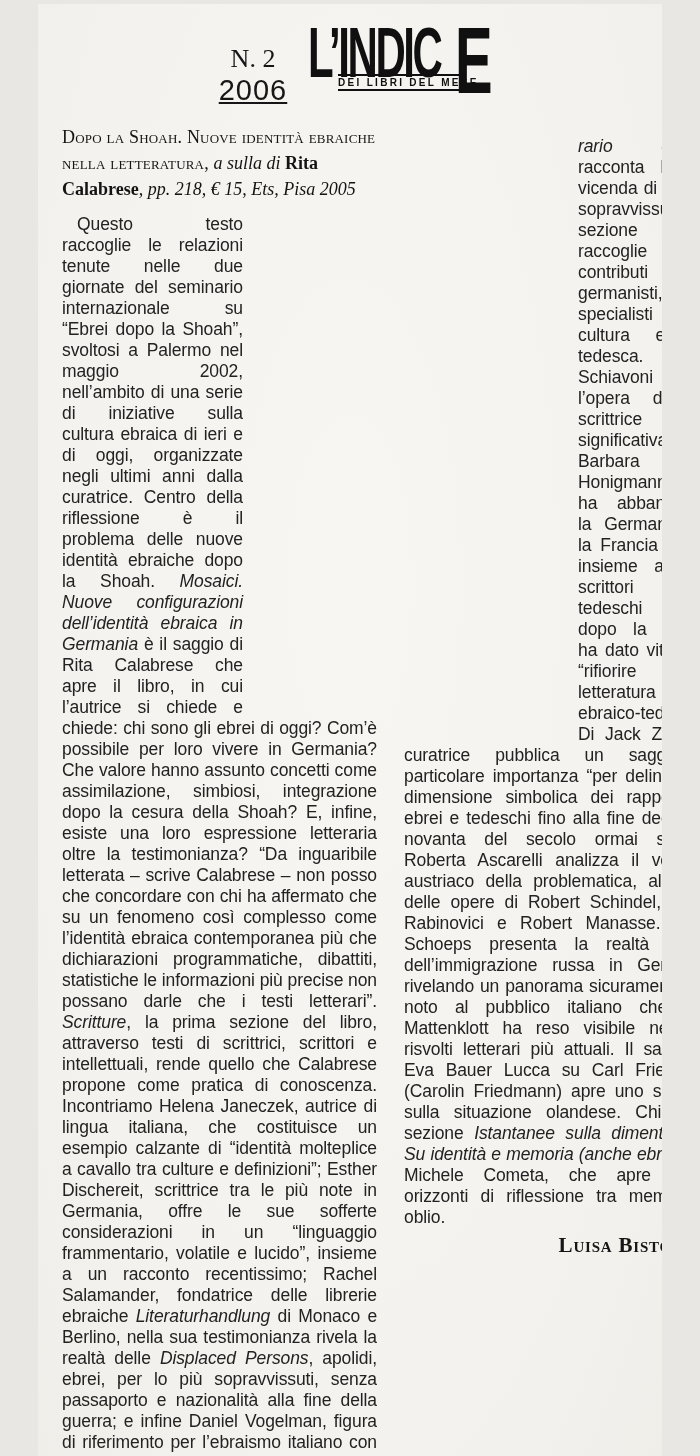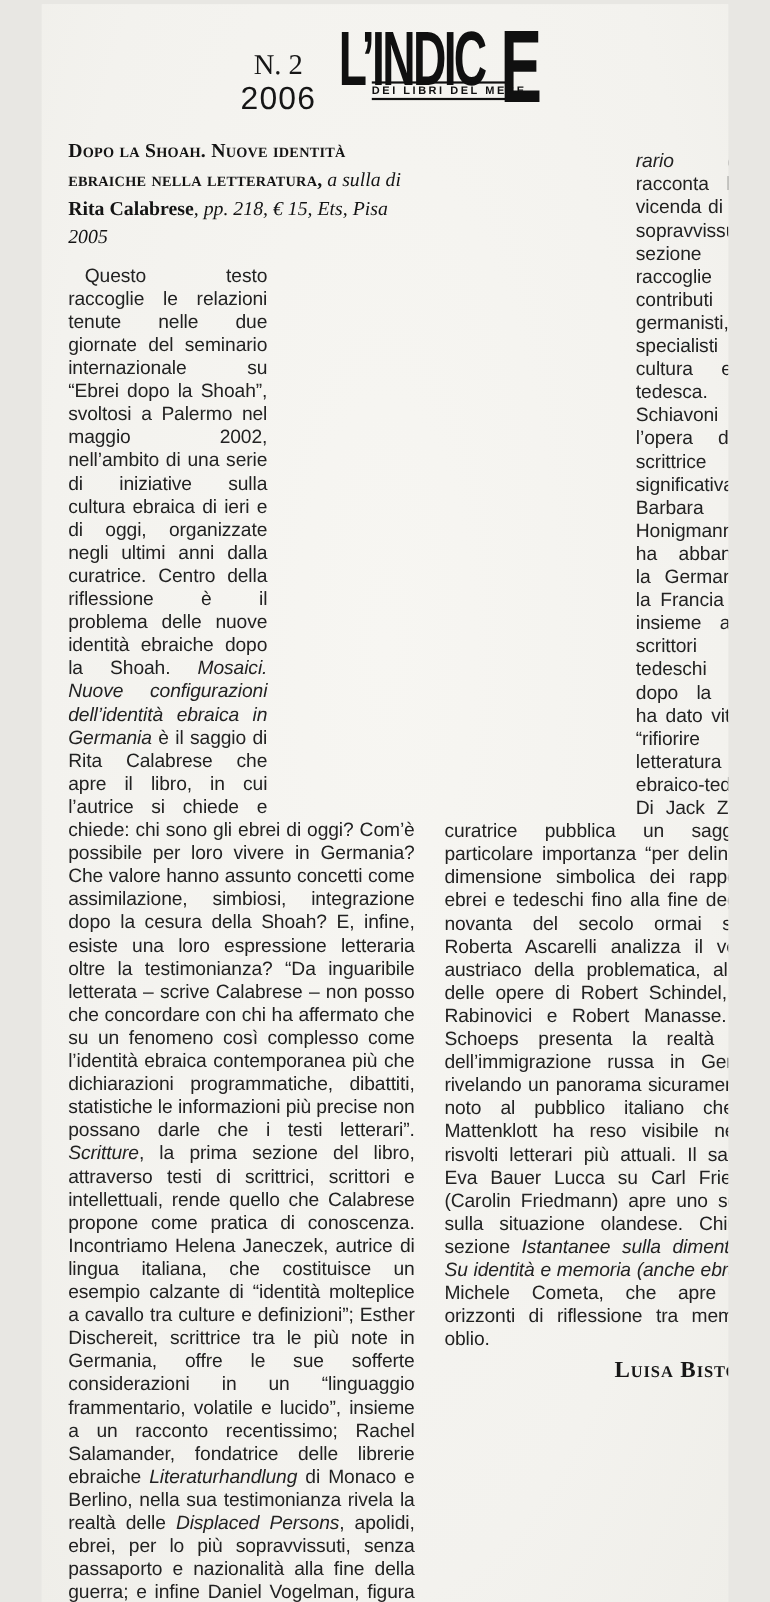--- a/index.html
+++ b/index.html
@@ -10,21 +10,21 @@
     margin:4px auto;
     background:#f5f4f0;
     background-image:radial-gradient(ellipse at 50% 40%, #f7f6f2 0%, #f3f2ee 70%, #efeee9 100%);
     overflow:hidden;
     color:#1e1e1e;
   }
 
   
   .issue{position:absolute;left:156px;top:40px;width:118px;text-align:center;}
   .issue-no{font-family:"Liberation Serif",serif;font-size:26px;line-height:30px;color:#161616;}
-  .issue-year{font-family:"Liberation Sans",sans-serif;font-size:29px;line-height:32px;letter-spacing:1px;color:#161616;}
+  .issue-year{font-family:"Liberation Sans",sans-serif;font-size:29px;line-height:32px;letter-spacing:1px;color:#161616;text-decoration:underline;}
 
   .logo{position:absolute;left:270px;top:12px;width:200px;height:80px;}
   .logo-lindic{
     position:absolute;left:0;top:2px;
     font-family:"Liberation Sans",sans-serif;font-weight:900;
     font-size:70px;line-height:1;letter-spacing:-4px;color:#101010;
     transform:scaleX(0.60);transform-origin:0 0;white-space:nowrap;
   }
   .logo-tag{
     position:absolute;left:30px;top:58px;width:126px;
@@ -43,21 +43,21 @@
   
   .col{position:absolute;top:120px;}
   .col-left{left:24px;width:315px;}
   .col-right{left:366px;top:132px;width:314px;}
 
   .citation{
     font-family:"Liberation Serif",serif;
     font-size:18px;line-height:26px;color:#141414;
     margin:0 0 12px 0;
   }
-  .cit-title{font-variant:small-caps;font-weight:700;letter-spacing:0.2px;}
+  .cit-title{font-variant:small-caps;font-weight:400;letter-spacing:0.2px;}
   .cit-cura{font-style:italic;font-weight:400;}
   .cit-editor{font-weight:700;font-style:normal;}
   .cit-detail{font-style:italic;font-weight:400;}
 
   .body-text{
     font-family:"Liberation Sans",sans-serif;
     font-size:17.5px;line-height:21px;
     text-align:justify;color:#222;
     letter-spacing:-0.1px;
   }

